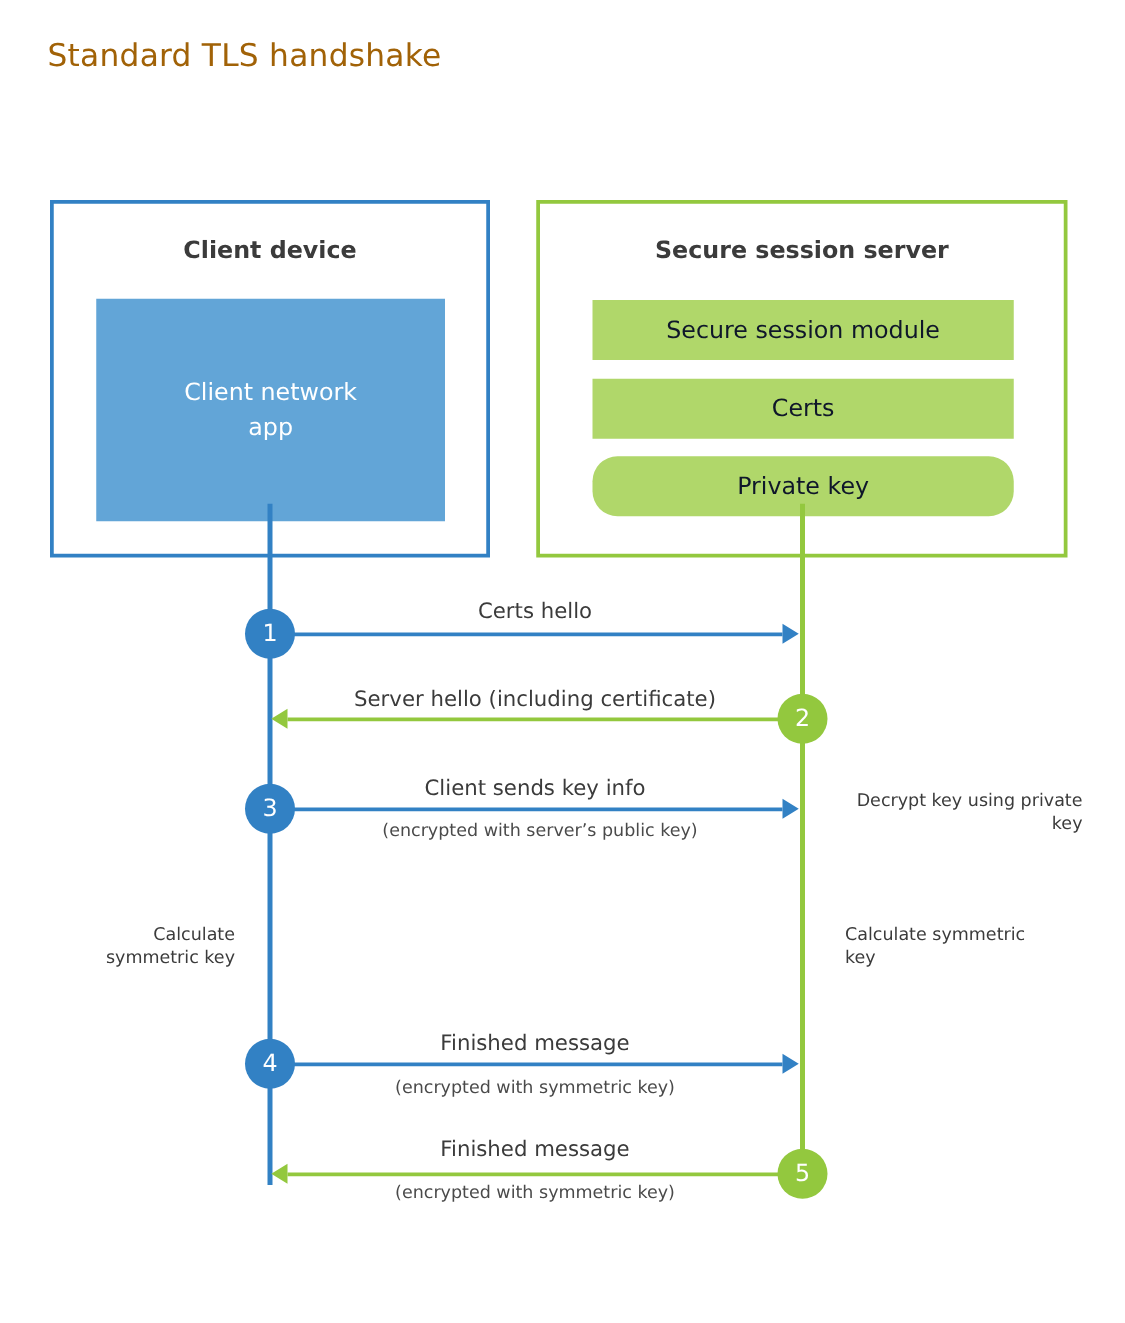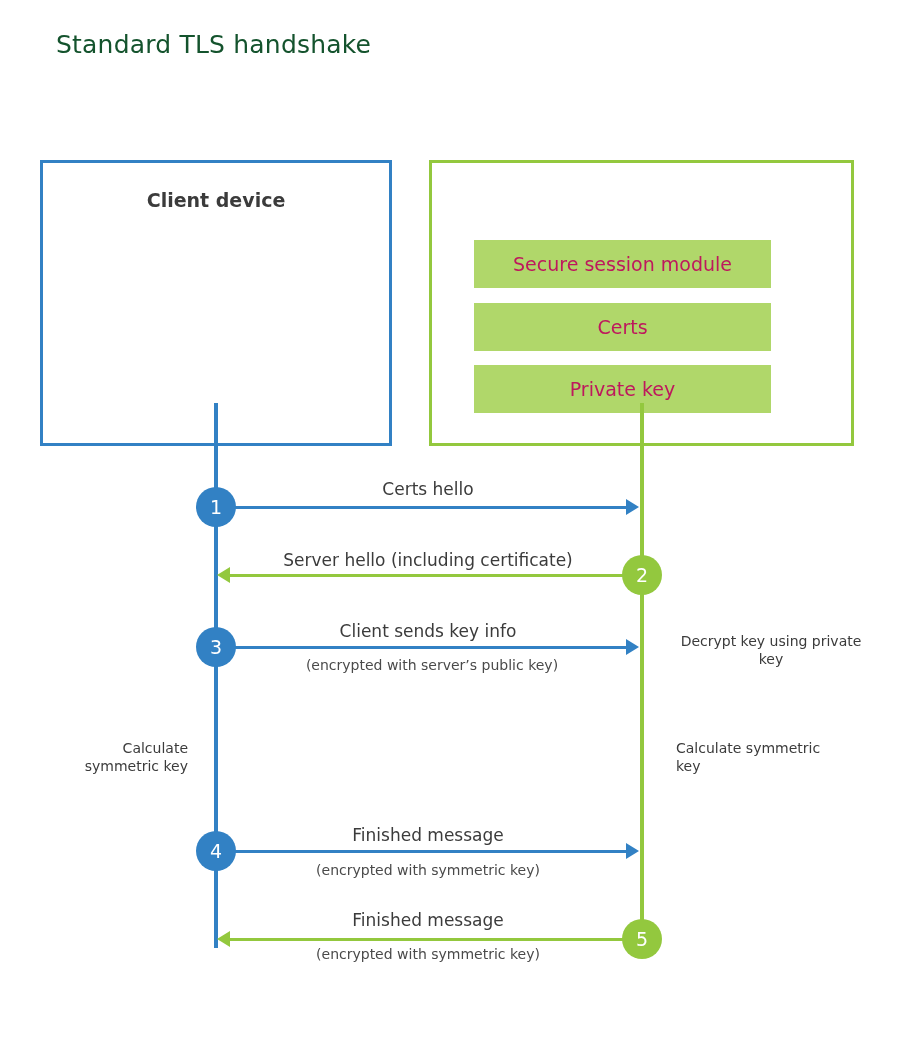--- a/index.html
+++ b/index.html
@@ -14,25 +14,25 @@
     position: relative;
     overflow: hidden;
     font-family: "DejaVu Sans", "Liberation Sans", sans-serif;
     color: #404040;
     -webkit-font-smoothing: antialiased;
   }
 
   
   #page-title {
     position: absolute;
-    left: 56px;
+    left: 38px;
     top: 30px;
     font-size: 25px;
     font-weight: 400;
-    color: #14532d;
+    color: #a16207;
     letter-spacing: 0.2px;
     white-space: nowrap;
   }
 
   
   .party-box {
     position: absolute;
     background: #ffffff;
     box-sizing: border-box;
     margin-top: 40px;
@@ -80,34 +80,34 @@
     line-height: 28px;
     text-align: center;
     max-width: 170px;
     font-weight: 400;
   }
 
   
   .server-bar {
     position: absolute;
     left: 42px;
-    width: 297px;
+    width: 337px;
     height: 48px;
     background: #b0d island;
     background: #b0d76a;
     display: flex;
     align-items: center;
     justify-content: center;
-    color: #be185d;
+    color: #0f172a;
     font-size: 19px;
     font-weight: 400;
   }
   #server-bar-0 { top: 77px; }
   #server-bar-1 { top: 140px; }
-  #server-bar-2 { top: 202px; }
+  #server-bar-2 { top: 202px; border-radius: 20px; }
 
   
   .lifeline {
     position: absolute;
     width: 4px;
   }
   #client-lifeline {
     left: 214px;
     top: 403px;
     height: 545px;
@@ -201,34 +201,38 @@
   #msg-label-5 { left: 428px; top: 910px; }
   #msg-sublabel-5 { left: 428px; top: 946px; }
 
   
   .side-note {
     position: absolute;
     font-size: 14px;
     line-height: 18px;
     color: #3b3b3b;
   }
-  #note-decrypt    { left: 676px; top: 632px; width: 190px; text-align: center; }
+  #note-decrypt    { left: 676px; top: 632px; width: 190px; text-align: right; }
   #note-calc-client{ left: 60px;  top: 739px; width: 128px; text-align: right; }
   #note-calc-server{ left: 676px; top: 739px; width: 170px; text-align: left; }
 </style>
 </head>
 <body>
 
 <div id="page-title">Standard TLS handshake</div>
 
 <div id="client-box" class="party-box">
   <div class="party-title">Client device</div>
+  <div id="client-app-block">
+    <span id="client-app-label">Client network app</span>
+  </div>
 </div>
 
 <div id="server-box" class="party-box">
+  <div class="party-title">Secure session server</div>
   <div id="server-bar-0" class="server-bar">Secure session module</div>
   <div id="server-bar-1" class="server-bar">Certs</div>
   <div id="server-bar-2" class="server-bar">Private key</div>
 </div>
 
 <div id="client-lifeline" class="lifeline"></div>
 <div id="server-lifeline" class="lifeline"></div>
 
 <div id="arrow-1-shaft" class="arrow-shaft client"></div>
 <div id="arrow-1-head" class="arrow-head to-right client"></div>

